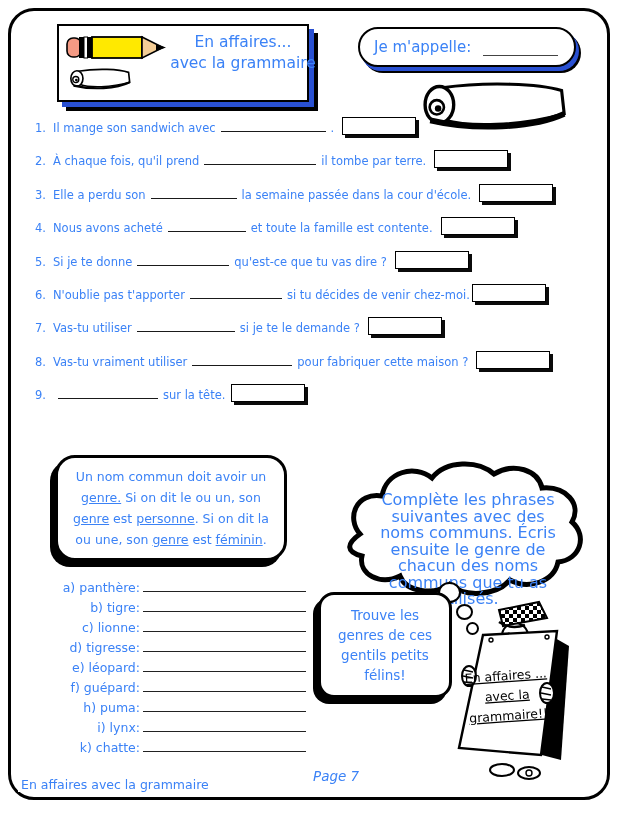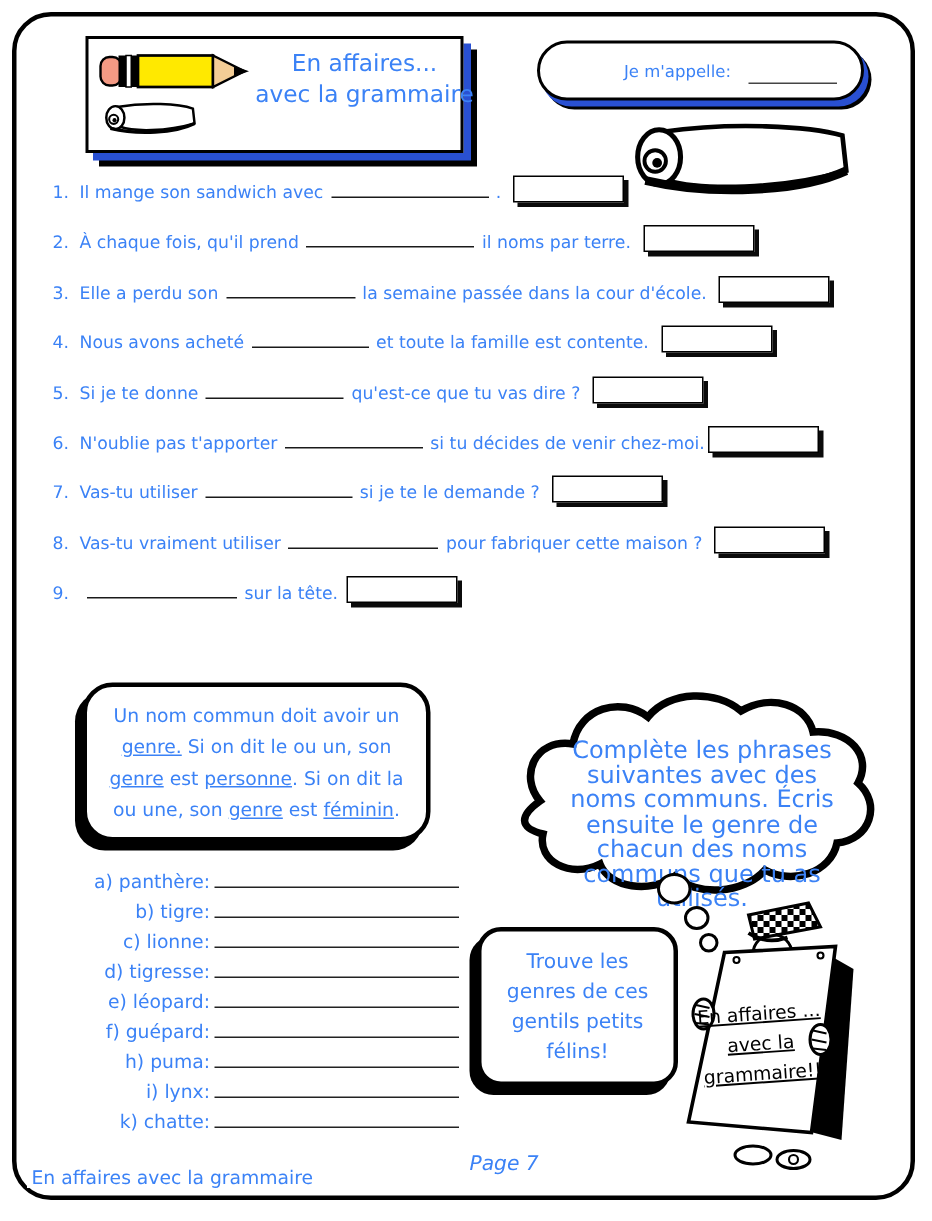--- a/index.html
+++ b/index.html
@@ -8,21 +8,21 @@
   .abs{position:absolute;}
   
   #page-border{left:8px;top:8px;width:596px;height:786px;border:3.5px solid #000;border-radius:26px;}
   
   #header-box{left:57px;top:24px;width:248px;height:74px;background:#fff;border:2px solid #000;
               box-shadow:5px 5px 0 #2950d2,9px 9px 0 #000;}
   #header-title{left:168px;top:32px;width:150px;text-align:center;font-size:15.5px;line-height:21px;}
   
   #name-pill{left:358px;top:27px;width:218px;height:40px;background:#fff;border:2px solid #000;border-radius:21px;
              box-shadow:3px 4px 0 #2950d2,5px 6px 0 #000;display:flex;align-items:center;padding:0 14px;box-sizing:border-box;}
-  #name-pill .lbl{font-size:11px;margin-left:42px;}
+  #name-pill .lbl{font-size:15px;}
   #name-line{flex:1;margin:6px 2px 0 12px;border-bottom:1.7px solid #444;height:10px;}
   
   #sentences{left:24px;top:112px;width:582px;}
   .srow{display:flex;align-items:baseline;height:33.4px;line-height:33.4px;white-space:nowrap;font-size:11.5px;}
   .snum{width:22px;text-align:right;margin-right:7px;flex:none;}
   .blank{display:inline-block;border-bottom:1.6px solid #1a1a1a;height:12px;margin:0 5px;flex:none;}
   .ansbox{display:inline-block;width:72px;height:16px;background:#fff;border:1.6px solid #000;
           box-shadow:3px 3px 0 #0b0b0b;margin-left:8px;flex:none;position:relative;top:3px;}
   .u{text-decoration:underline;}
   
@@ -32,21 +32,21 @@
   
   #bubble-svg{left:338px;top:456px;}
   #bubble-text{left:372px;top:492px;width:192px;text-align:center;font-size:16px;line-height:16.5px;}
   .tdot{border:2.5px solid #000;border-radius:50%;background:#fff;}
   
   #felines{left:40px;top:578px;width:266px;}
   .fel-row{display:flex;align-items:baseline;height:20px;font-size:12.5px;}
   .fel-label{width:100px;text-align:right;flex:none;padding-right:3px;}
   .fel-line{flex:1;border-bottom:1.6px solid #222;height:13px;}
   
-  #task-box{left:318px;top:618px;width:134px;background:#fff;border:3px solid #000;border-radius:16px;
+  #task-box{left:318px;top:592px;width:134px;background:#fff;border:3px solid #000;border-radius:16px;
             box-shadow:-5px 6px 0 #000;padding:10px 6px;box-sizing:border-box;text-align:center;
             font-size:13.5px;line-height:20px;}
   
   #footer-left{left:18px;top:777px;font-size:12.5px;background:#fff;padding:0 3px;}
   #footer-page{left:313px;top:768px;font-size:13.5px;font-style:italic;}
 </style>
 </head>
 <body>
 
 <div id="page">
@@ -94,21 +94,21 @@
       <span class="snum">1.</span>
       <span>Il mange son sandwich avec</span>
       <span class="blank" style="width:105px"></span>
       <span> .</span>
       <span class="ansbox"></span>
     </div>
     <div class="srow">
       <span class="snum">2.</span>
       <span>À chaque fois, qu'il prend</span>
       <span class="blank" style="width:112px"></span>
-      <span>il noms par terre.</span>
+      <span>il tombe par terre.</span>
       <span class="ansbox"></span>
     </div>
     <div class="srow">
       <span class="snum">3.</span>
       <span>Elle a perdu son</span>
       <span class="blank" style="width:86px"></span>
       <span>la semaine passée dans la cour d'école.</span>
       <span class="ansbox"></span>
     </div>
     <div class="srow">

